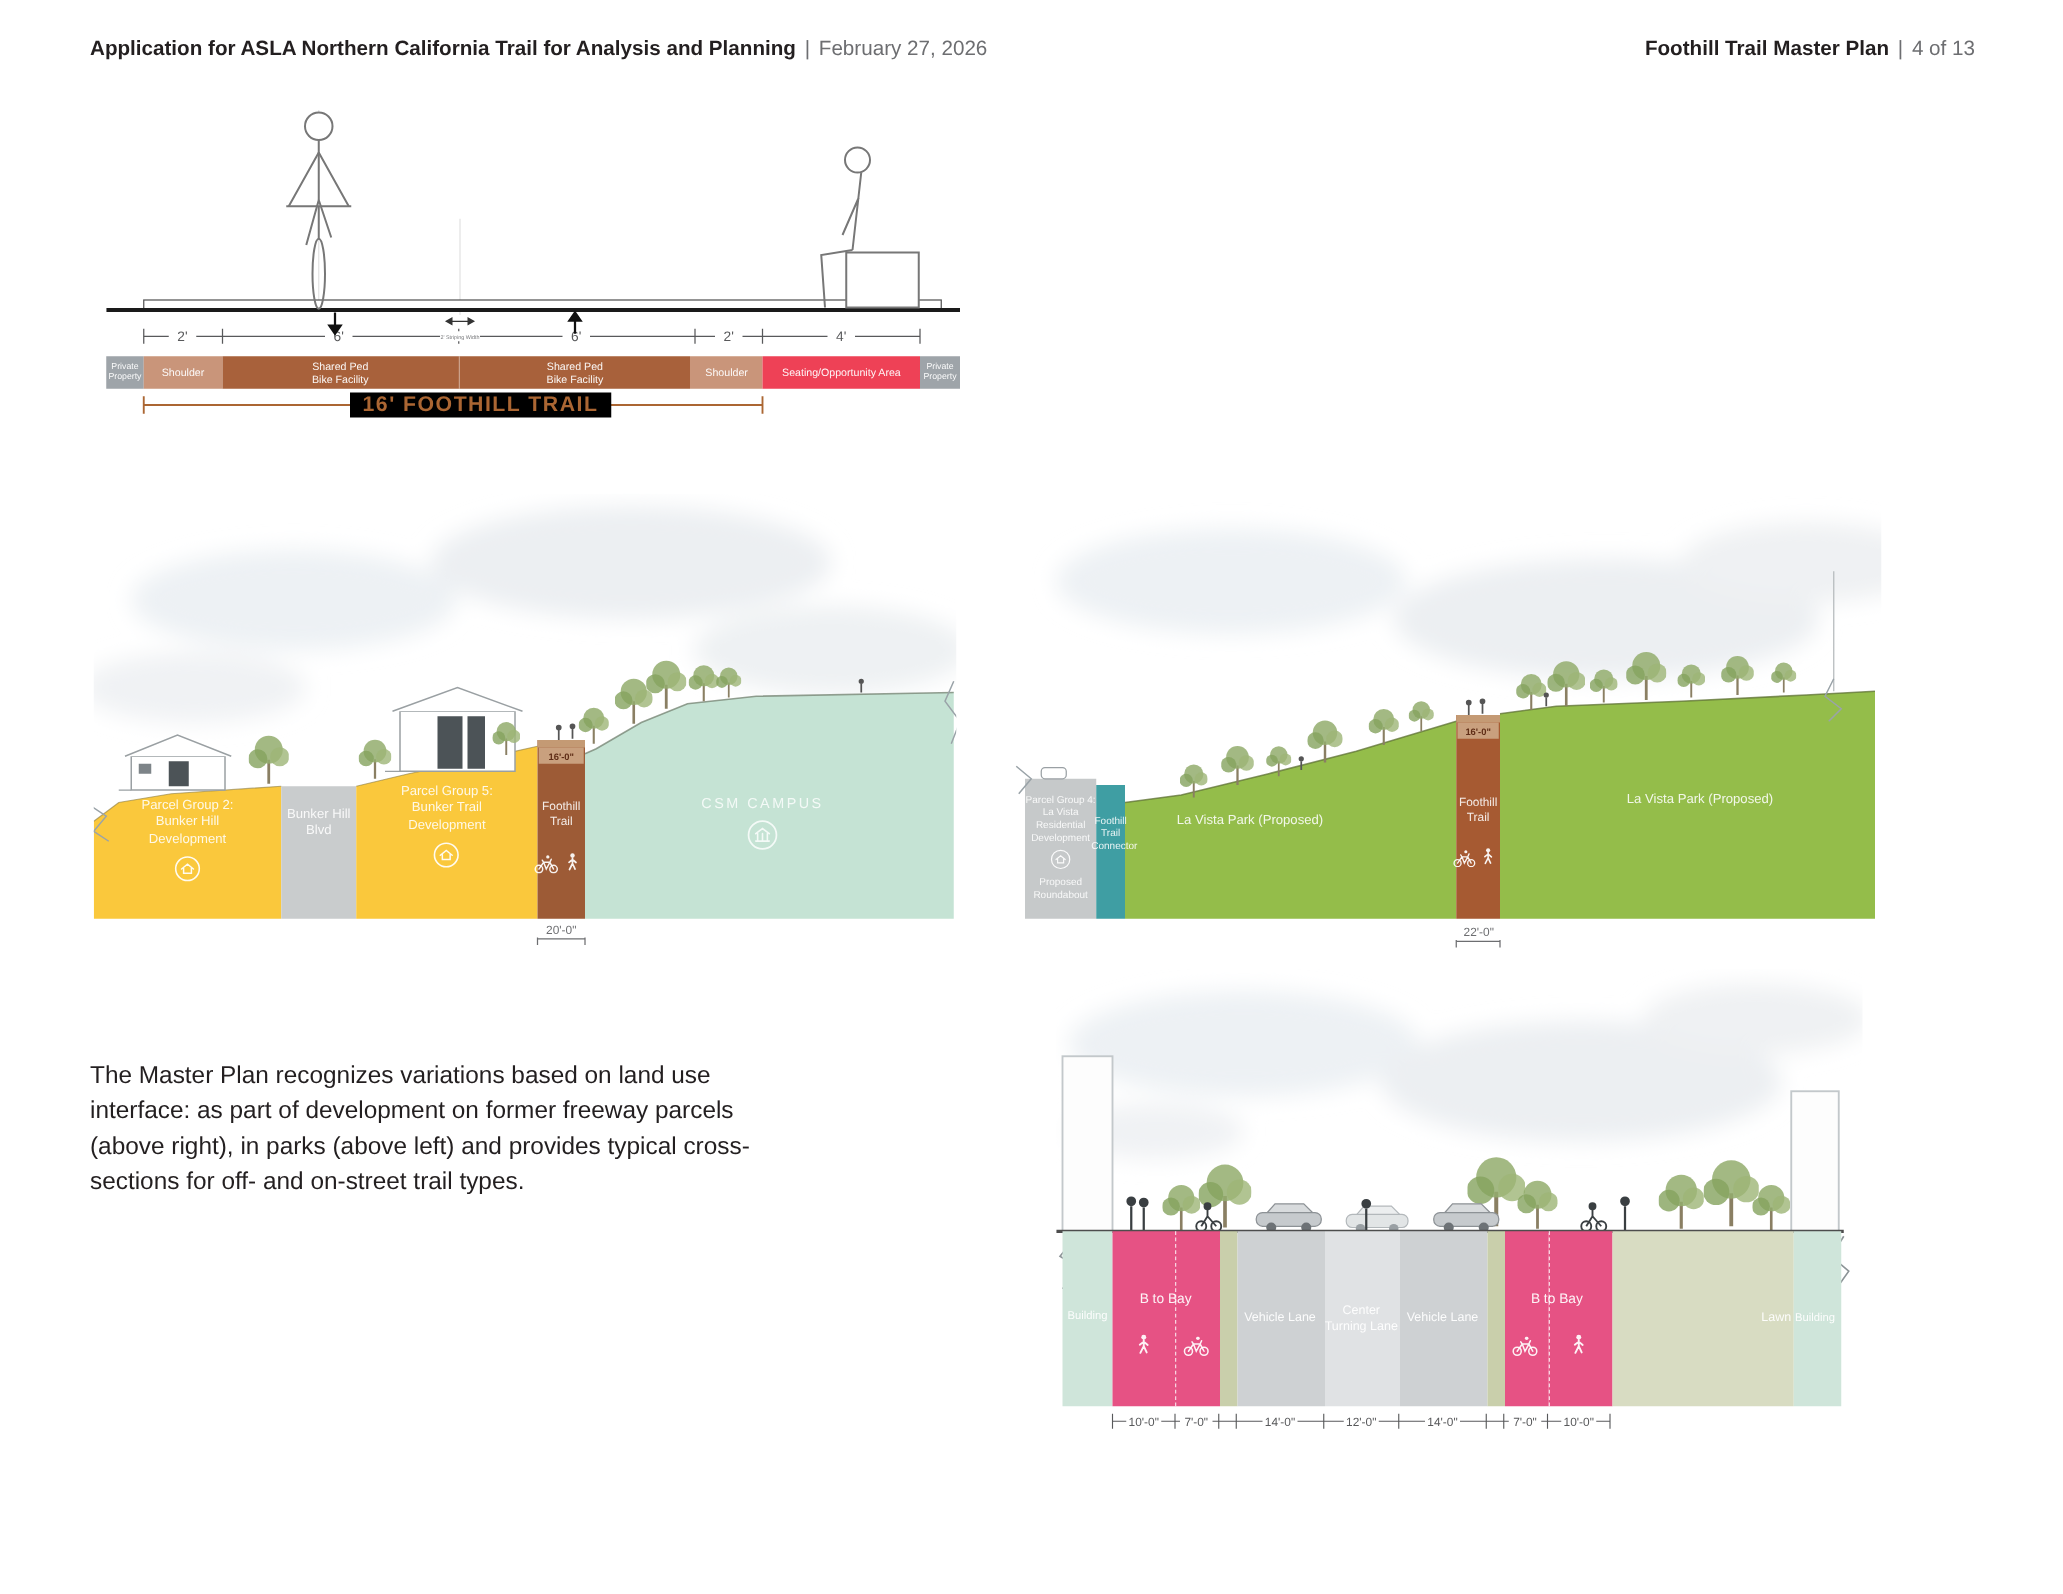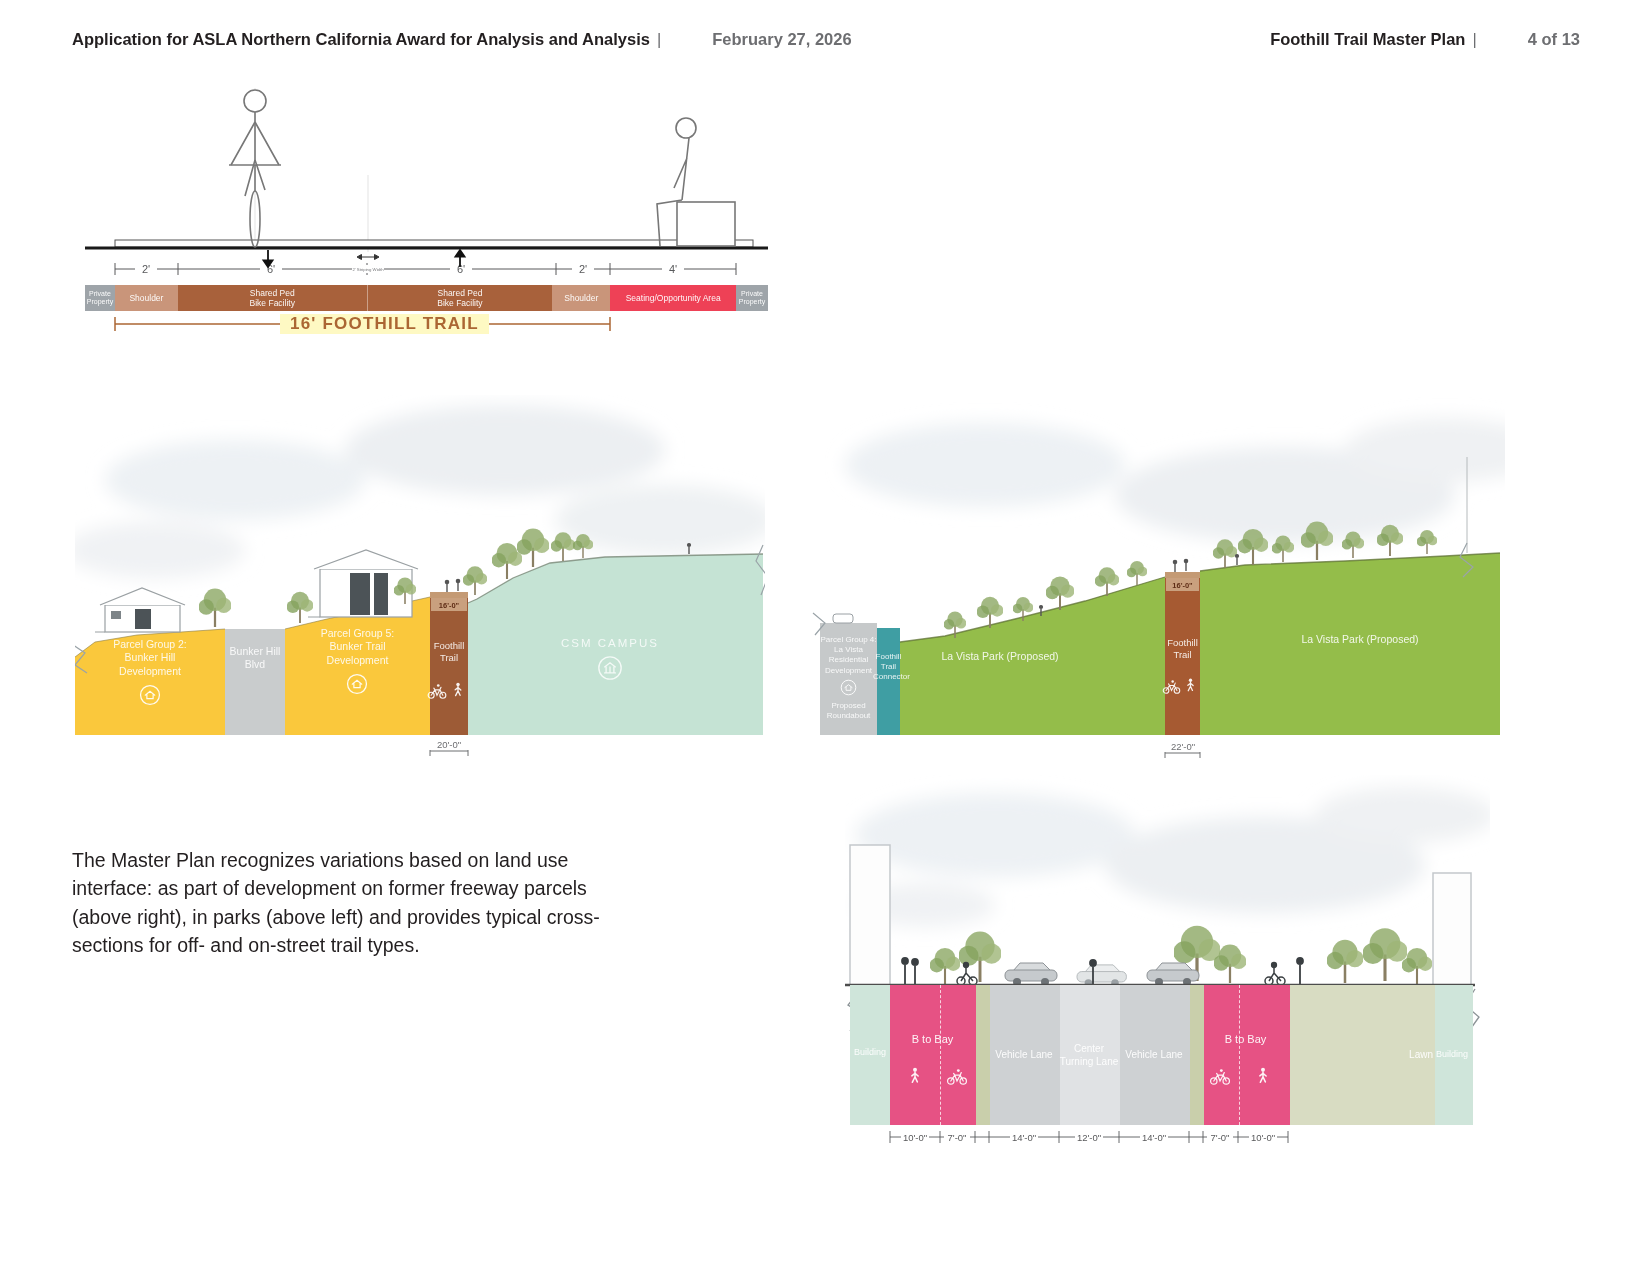--- a/index.html
+++ b/index.html
@@ -6,34 +6,34 @@
   #page{position:relative;width:1650px;height:1275px;background:#fff;overflow:hidden;
         font-family:"Liberation Sans",sans-serif;color:#231f20;}
   .abs{position:absolute;}
   svg{display:block;}
   text{font-family:"Liberation Sans",sans-serif;}
 
   
   .hdr{position:absolute;top:30px;font-size:16.5px;white-space:nowrap;}
   .hdr .b{font-weight:bold;}
   .hdr .sep{color:#6d6e71;margin:0 7px;}
-  .hdr .lt{color:#6d6e71;font-weight:bold;margin-left:44px;}
+  .hdr .lt{color:#6d6e71;font-weight:normal;}
   #hdr-left{left:72px;}
   #hdr-right{right:70px;}
 
   
   .bands{position:absolute;display:flex;}
   .band{height:100%;display:flex;align-items:center;justify-content:center;text-align:center;
         color:rgba(255,255,255,.95);font-size:8.5px;line-height:1.2;white-space:pre-line;}
   .c-gray{background:#9ea4a9;}
   .c-shoulder{background:#c9957a;text-align:center;}
   .c-brown{background:#a8613b;}
   .c-brown-div{border-right:1px solid rgba(255,255,255,.4);}
   .c-red{background:#ee4156;}
-  .total-label{position:absolute;background:#fef9c3;color:#ab6633;font-weight:bold;font-size:17px;
+  .total-label{position:absolute;background:#000000;color:#ab6633;font-weight:bold;font-size:17px;
         letter-spacing:1.2px;padding:0 10px;white-space:nowrap;}
 
   
   .r-label{position:absolute;color:rgba(255,255,255,.88);text-align:center;white-space:pre-line;
         line-height:1.28;font-size:10.5px;}
   .sm{font-size:8px;}
   .chip{position:absolute;text-align:center;color:#5f2d16;font-weight:bold;font-size:7.5px;white-space:nowrap;}
   .dimnote{position:absolute;text-align:center;color:#6d6e71;font-size:9.5px;background:#fff;white-space:nowrap;}
   .icon{position:absolute;color:rgba(255,255,255,.92);}
   .campus-text{letter-spacing:2px;font-size:11.5px;color:rgba(255,255,255,.8);}
@@ -79,21 +79,21 @@
       <symbol id="tree" viewBox="-10 -26 20 28">
         <line x1="0" y1="0" x2="0" y2="-12" stroke="#8a7f63" stroke-width="1.4"></line>
         <circle cx="0" cy="-17" r="7" fill="#93ad6d" opacity=".85"></circle>
         <circle cx="-5.5" cy="-12.5" r="4.8" fill="#85a35e" opacity=".8"></circle>
         <circle cx="5.5" cy="-13.5" r="4.8" fill="#9db577" opacity=".8"></circle>
       </symbol>
     </defs>
   </svg>
 
   <div id="hdr-left" class="hdr">
-    <span class="b">Application for ASLA Northern California Award for Analysis and Analysis</span><span class="sep">|</span><span class="lt">February 27, 2026</span>
+    <span class="b">Application for ASLA Northern California Trail for Analysis and Planning</span><span class="sep">|</span><span class="lt">February 27, 2026</span>
   </div>
   <div id="hdr-right" class="hdr">
     <span class="b">Foothill Trail Master Plan</span><span class="sep">|</span><span class="lt">4 of 13</span>
   </div>
 
   <div class="abs" style="left:85px;top:80px;width:685px;height:265px;">
     <svg width="685" height="265" viewBox="0 0 685 265">
 
       <line x1="170" y1="8" x2="170" y2="160" stroke="#e3e3e3" stroke-width="1"></line>
       <line x1="283" y1="95" x2="283" y2="172" stroke="#e3e3e3" stroke-width="1"></line>

